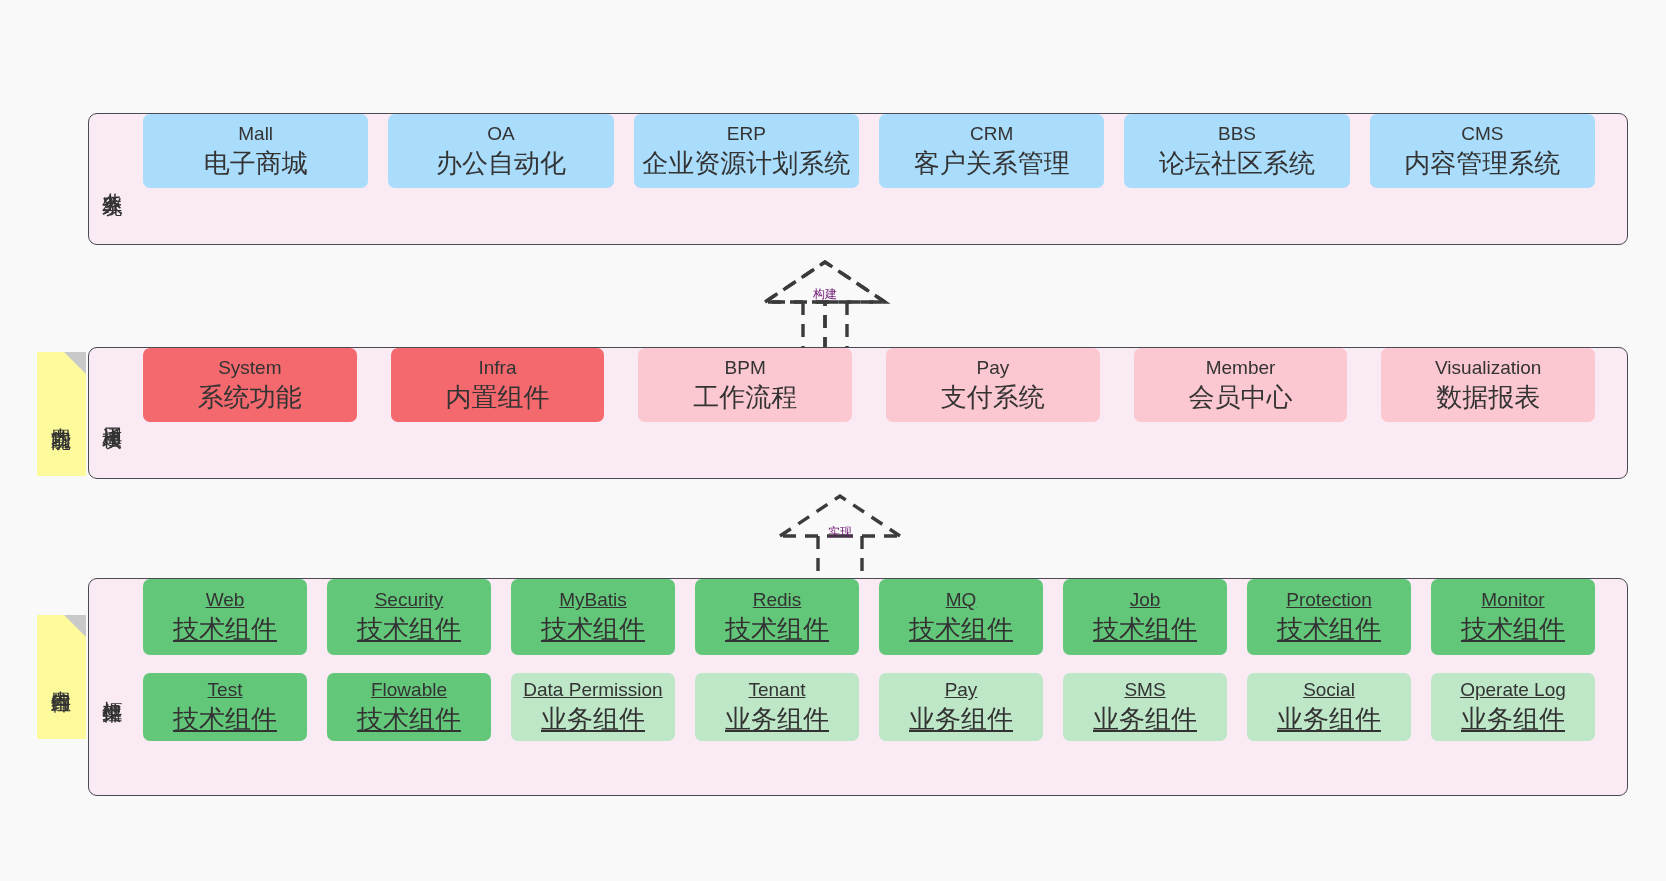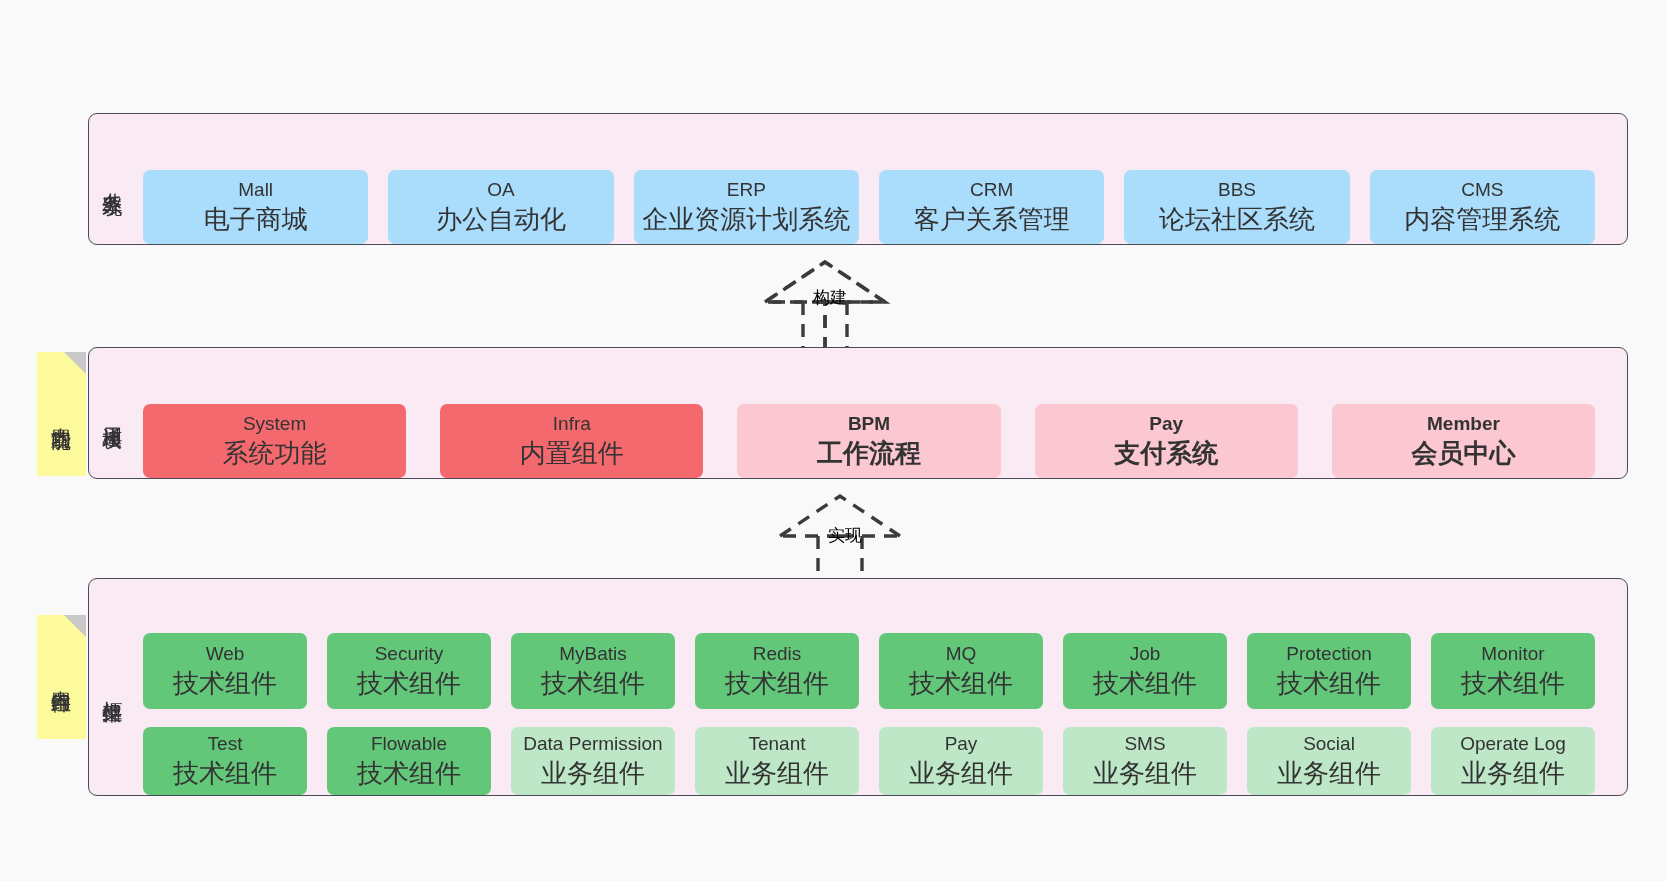--- a/index.html
+++ b/index.html
@@ -36,21 +36,21 @@
     writing-mode:vertical-rl;
     text-orientation:upright;
     color:#333;
     white-space:pre;
     user-select:none;
   }
   .layer-body{
     flex:1 1 auto;
     display:flex;
     flex-direction:column;
-    justify-content:flex-end;
+    justify-content:flex-start;
     gap:18px;
     padding:0 32px 0 8px;
   }
   .card-row{
     display:flex;
     gap:20px;
   }
   .card{
     flex:1 1 0;
     min-width:0;
@@ -63,21 +63,21 @@
     line-height:1.28;
     box-sizing:border-box;
     padding:4px 6px;
   }
   .card .t1{font-size:19px;}
   .card .t2{font-size:26px;}
 
   
   .c-blue      {background:#aadcfb;}
   .c-red       {background:#f4696e;}
-  .c-pink      {background:#fbc7d1;font-weight:bold;}
+  .c-pink      {background:#fbc7d1;}
   .c-green     {background:#63c77a;}
   .c-greenlite {background:#bde7c6;}
 
   
   .note{
     position:absolute;
     background:#fcfa9b;
     box-sizing:border-box;
     display:flex;
     align-items:center;
@@ -97,22 +97,22 @@
     width:0;height:0;
     border-left:22px solid transparent;
     border-top:22px solid #c9c9c9;
   }
 
   
   .arrow{position:absolute;}
   .arrow svg{display:block;overflow:visible;}
   .arrow .alabel{
     position:absolute;
-    font-size:17px;
-    color:#000000;
+    font-size:12px;
+    color:#701a75;
     background:transparent;
     white-space:nowrap;
     user-select:none;
   }
 </style>
 </head>
 <body>
 
 <div class="canvas">
 
@@ -188,20 +188,24 @@
           <span class="t2">工作流程</span>
         </div>
         <div class="card c-pink">
           <span class="t1">Pay</span>
           <span class="t2">支付系统</span>
         </div>
         <div class="card c-pink">
           <span class="t1">Member</span>
           <span class="t2">会员中心</span>
         </div>
+        <div class="card c-pink">
+          <span class="t1">Visualization</span>
+          <span class="t2">数据报表</span>
+        </div>
 
       </div>
     </div>
   </div>
 
   <div class="arrow" style="left:770px;top:492px;width:160px;height:92px;">
     <svg width="160" height="92" viewBox="0 0 160 92">
       <path d="M10 44 L70 4 L130 44" fill="none" stroke="#3b3b3b" stroke-width="3.4" stroke-dasharray="13 9"></path>
       <path d="M70 44 L10 44" fill="none" stroke="#3b3b3b" stroke-width="3.4" stroke-dasharray="13 9"></path>
       <path d="M70 44 L130 44" fill="none" stroke="#3b3b3b" stroke-width="3.4" stroke-dasharray="13 9"></path>
@@ -212,21 +216,21 @@
     <span class="alabel" style="left:58px;top:32px;">实现</span>
   </div>
 
   <div class="note" style="left:37px;top:615px;width:49px;height:124px;">
     <span class="fold"></span>
     <span>内置组件</span>
   </div>
 
   <div class="layer" id="layer-framework-component" style="left:88px;top:578px;width:1540px;height:218px;">
     <div class="layer-label">框架组件</div>
-    <div class="layer-body" style="gap:18px;">
+    <div class="layer-body" style="gap:18px;text-decoration:underline;">
 
       <div class="card-row" style="height:76px;">
         <div class="card c-green">
           <span class="t1">Web</span>
           <span class="t2">技术组件</span>
         </div>
         <div class="card c-green">
           <span class="t1">Security</span>
           <span class="t2">技术组件</span>
         </div>

